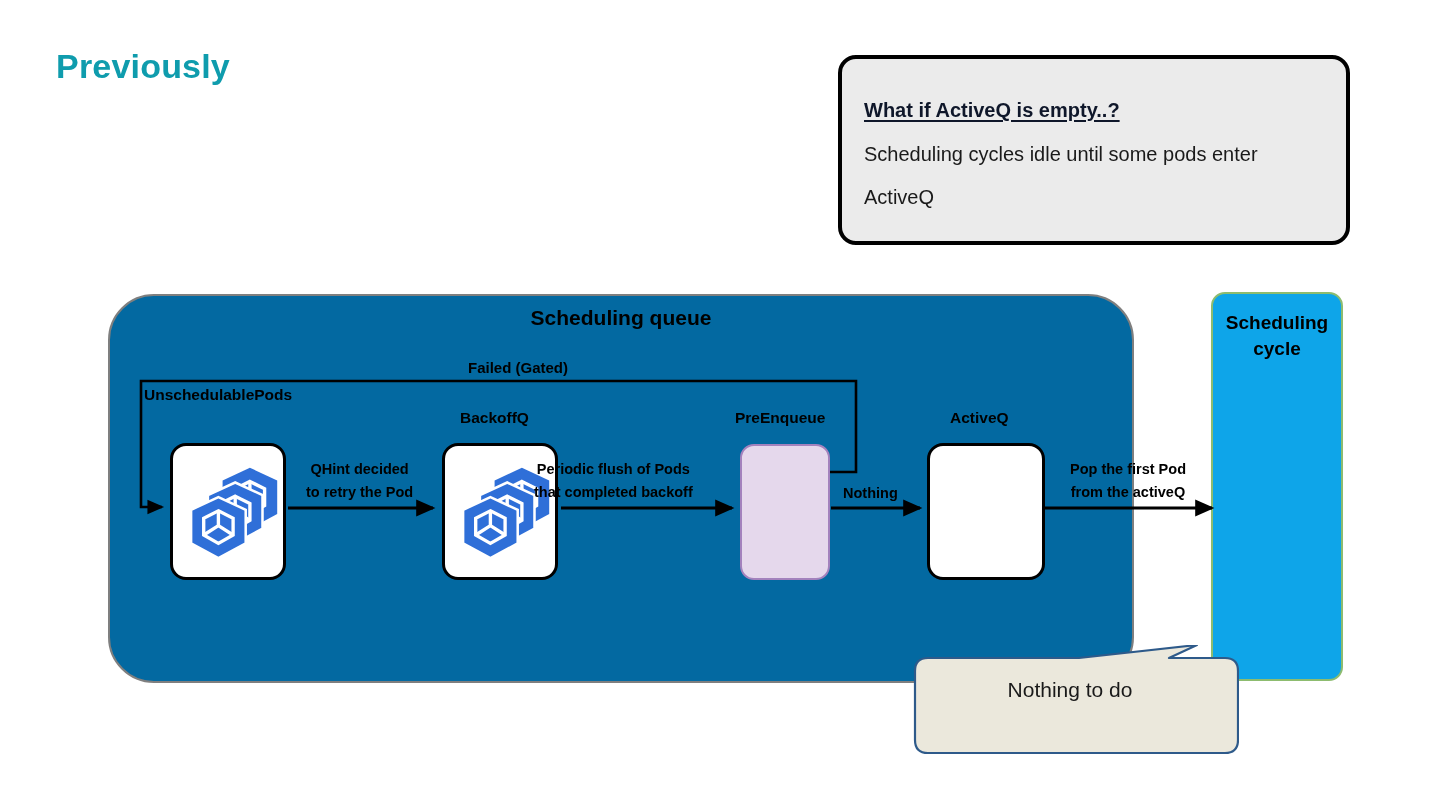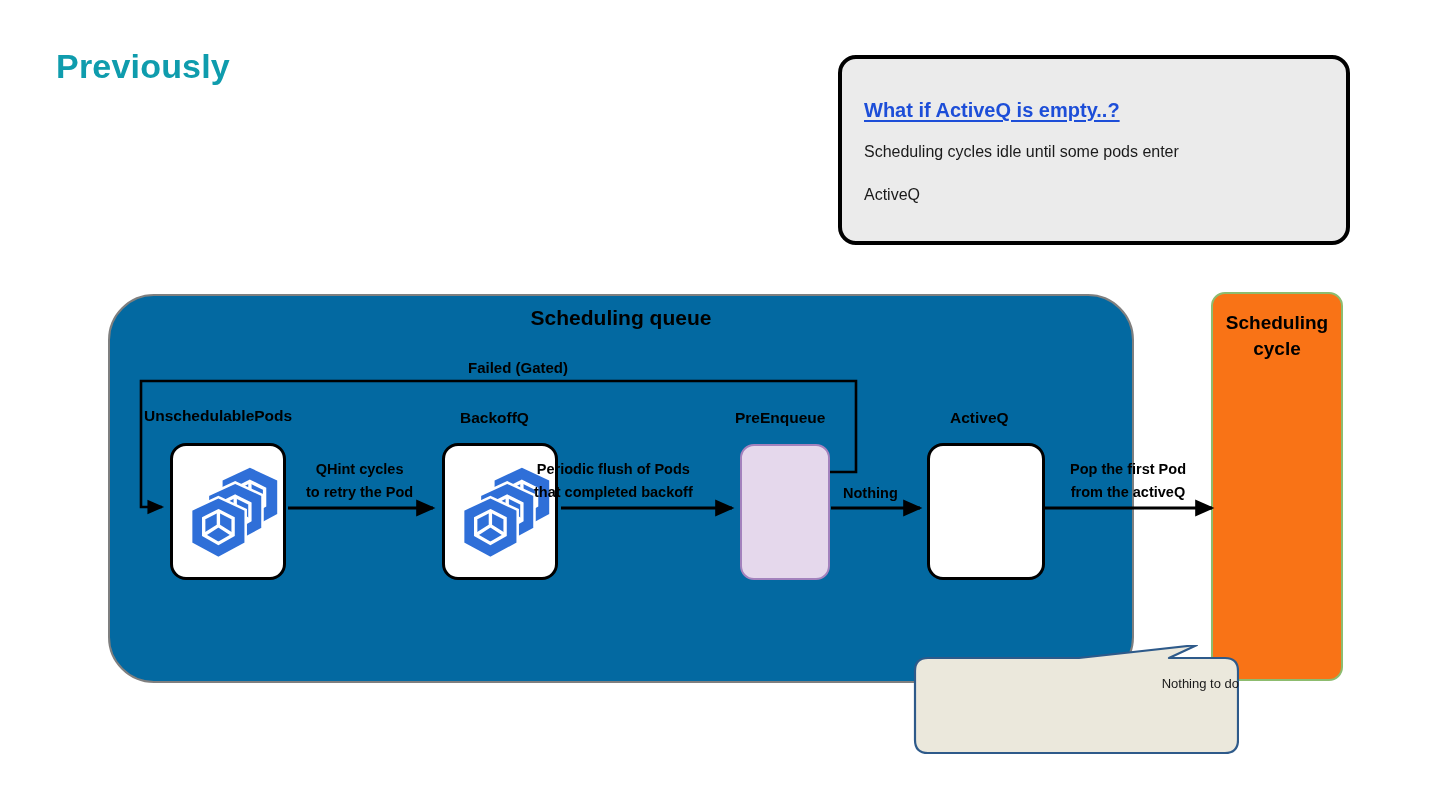--- a/index.html
+++ b/index.html
@@ -39,29 +39,29 @@
     border: 4px solid #000000;
     border-radius: 18px;
     box-sizing: border-box;
   }
   #note-heading {
     position: absolute;
     left: 22px;
     top: 40px;
     font-size: 20px;
     font-weight: bold;
-    color: #1d4ed8;
+    color: #0f172a;
     text-decoration: underline;
     text-underline-offset: 3px;
     white-space: nowrap;
   }
   .note-line {
     position: absolute;
     left: 22px;
-    font-size: 16px;
+    font-size: 20px;
     color: #1a1a1a;
     white-space: nowrap;
   }
   #note-line-1 { top: 84px; }
   #note-line-2 { top: 127px; }
 
   
   #scheduling-queue {
     position: absolute;
     left: 108px;
@@ -147,21 +147,21 @@
     z-index: 6;
   }
 
   
   #scheduling-cycle {
     position: absolute;
     left: 1211px;
     top: 292px;
     width: 132px;
     height: 389px;
-    background: #f97316;
+    background: #0ea5e9;
     border: 2px solid #8dbc6f;
     border-radius: 14px;
     box-sizing: border-box;
     z-index: 2;
   }
   #scheduling-cycle-label {
     position: absolute;
     left: 0;
     top: 16px;
     width: 100%;
@@ -179,22 +179,22 @@
     top: 645px;
     width: 338px;
     height: 110px;
     z-index: 9;
   }
   #speech-bubble-text {
     position: absolute;
     left: 0;
     top: 29px;
     width: 100%;
-    text-align: right;
-    font-size: 13px;
+    text-align: center;
+    font-size: 21px;
     color: #1a1a1a;
     line-height: 1.55;
     z-index: 10;
   }
   #speech-bubble-text .line2 { white-space: nowrap; }
 </style>
 </head>
 <body>
 
 <div id="slide-title">Previously</div>
@@ -229,21 +229,21 @@
 
   <line x1="288" y1="508" x2="433" y2="508" stroke="#000000" stroke-width="3" marker-end="url(#arrowhead)"></line>
 
   <line x1="561" y1="508" x2="732" y2="508" stroke="#000000" stroke-width="3" marker-end="url(#arrowhead)"></line>
 
   <line x1="831" y1="508" x2="920" y2="508" stroke="#000000" stroke-width="3" marker-end="url(#arrowhead)"></line>
 
   <line x1="1045" y1="508" x2="1212" y2="508" stroke="#000000" stroke-width="3" marker-end="url(#arrowhead)"></line>
 </svg>
 
-<div class="node-label" style="left:144px; top:407px;">UnschedulablePods</div>
+<div class="node-label" style="left:144px; top:386px;">UnschedulablePods</div>
 <div class="node-label" style="left:460px; top:409px;">BackoffQ</div>
 <div class="node-label" style="left:735px; top:409px;">PreEnqueue</div>
 <div class="node-label" style="left:950px; top:409px;">ActiveQ</div>
 
 <div id="failed-gated-label">Failed (Gated)</div>
 
 <div class="node-box white" style="left:170px; top:443px; width:116px; height:137px;">
   <svg width="116" height="133" viewBox="0 0 116 133">
     <g transform="translate(58,68) scale(1.05)">
 
@@ -288,21 +288,21 @@
       </g>
     </g>
   </svg>
 </div>
 
 <div class="node-box preenqueue" style="left:740px; top:444px; width:90px; height:136px;"></div>
 
 <div class="node-box white" style="left:927px; top:443px; width:118px; height:137px;"></div>
 
 <div class="edge-label" style="left:306px; top:458px;">
-  <span>QHint cycles</span><br>
+  <span>QHint decided</span><br>
   <span>to retry the Pod</span>
 </div>
 
 <div class="edge-label" style="left:534px; top:458px;">
   <span>Periodic flush of Pods</span><br>
   <span>that completed backoff</span>
 </div>
 
 <div class="edge-label" style="left:843px; top:482px;">Nothing</div>
 

